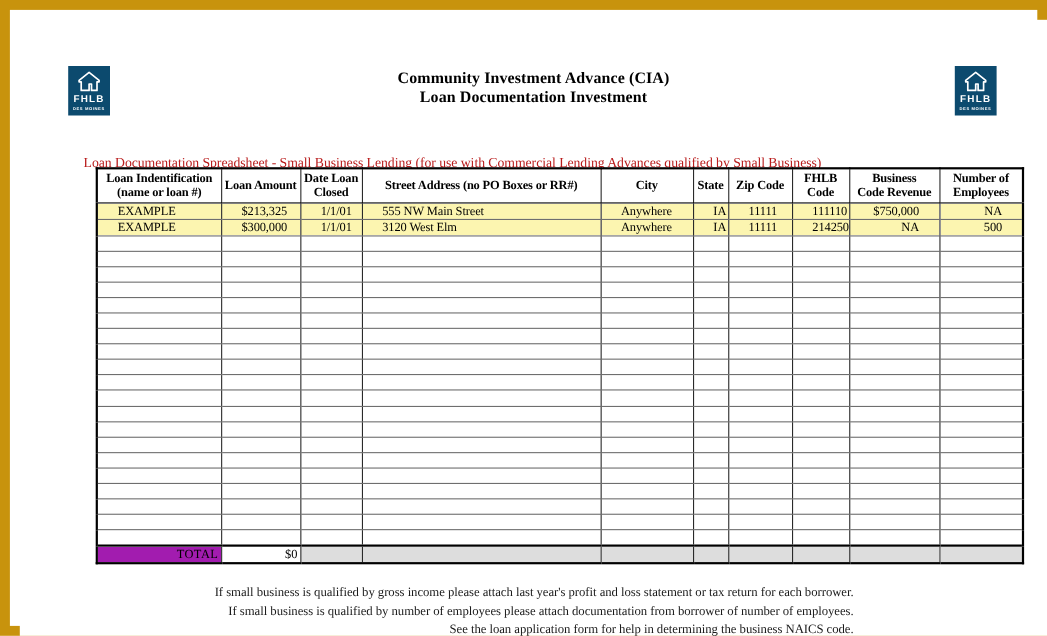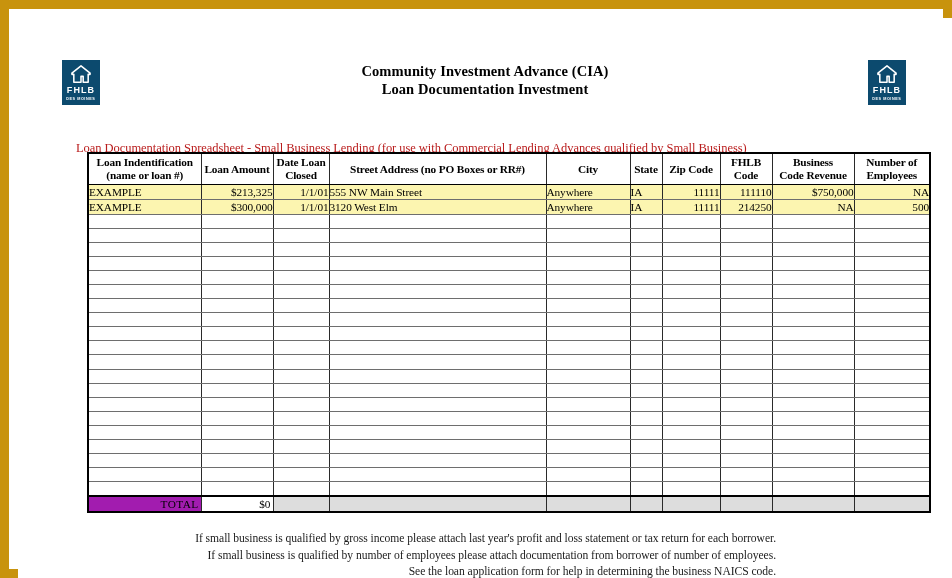--- a/index.html
+++ b/index.html
@@ -147,21 +147,21 @@
     padding: 1px 2px;
     letter-spacing: -0.15px;
   }
 
   
   tr.example-row td {
     background: #fcf5b0;
     height: 14.5px;
     font-size: 11.3px;
     color: #000000;
-    padding: 0 0;
+    padding: 0 18px;
     line-height: 14px;
     white-space: nowrap;
     letter-spacing: -0.1px;
   }
   tr.example-row td.num { text-align: right; }
   tr.example-row td.txt { text-align: left; }
 
   
   tr.blank-row td {
     background: #ffffff;

